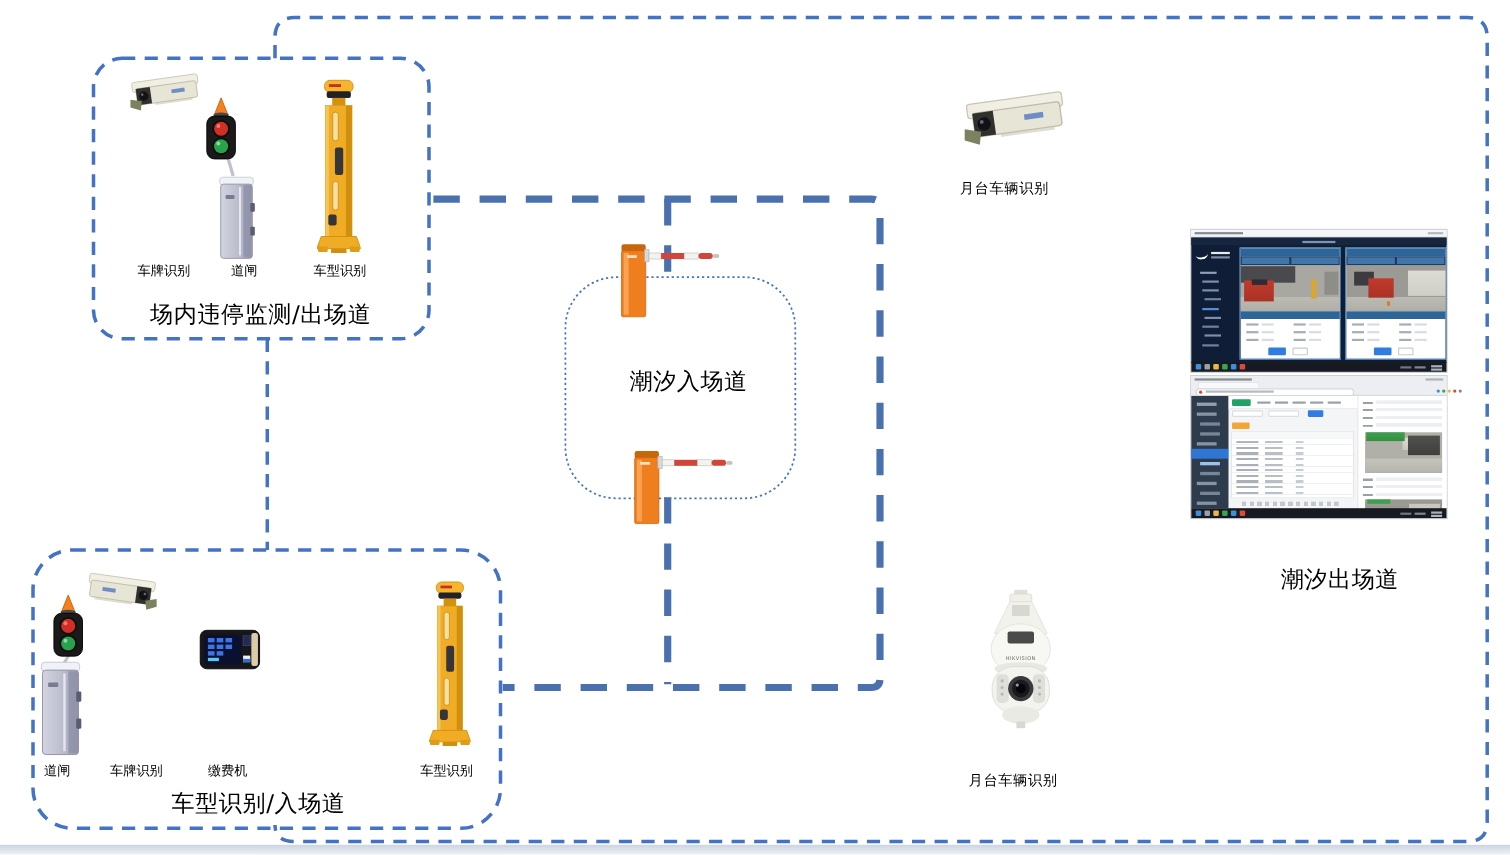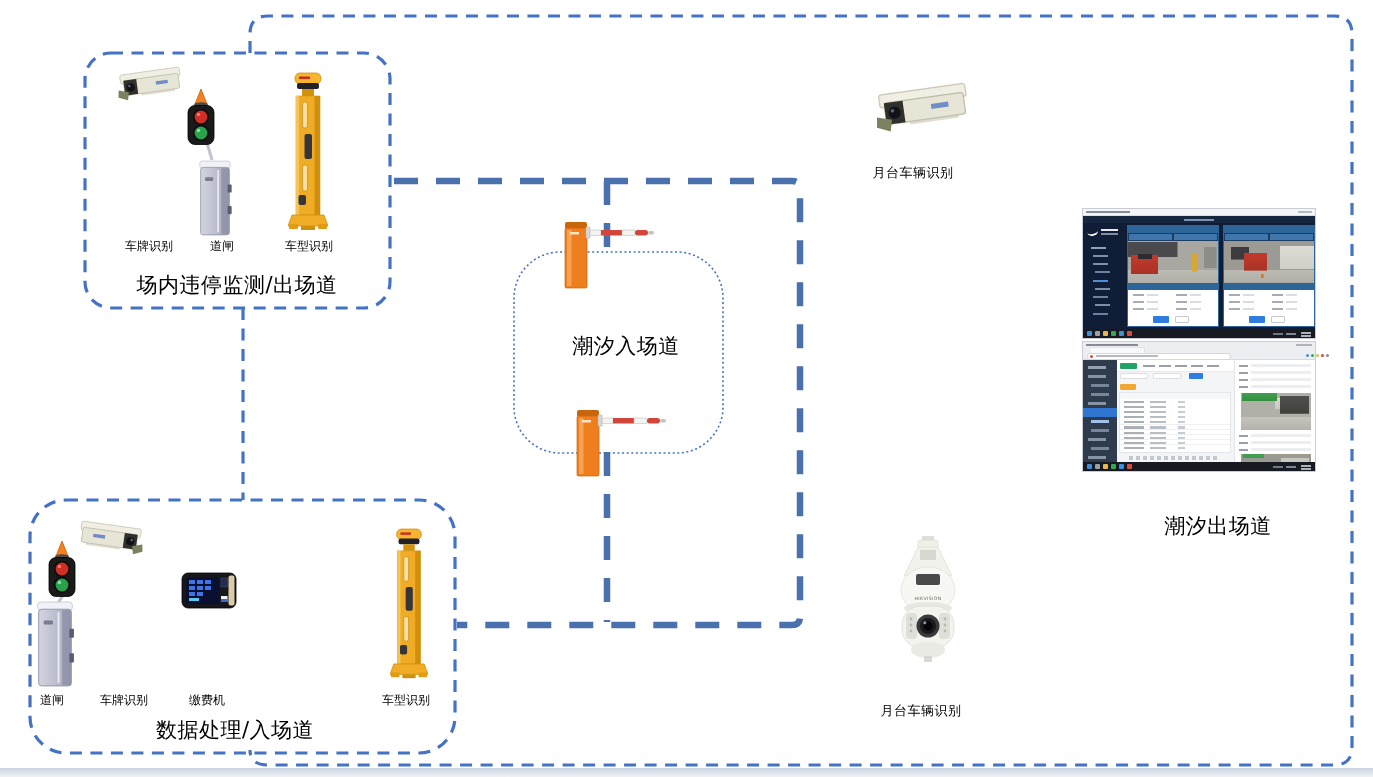--- a/index.html
+++ b/index.html
@@ -411,21 +411,21 @@
 
   <div class="lbl f18" style="left:149px;top:247px">车牌识别</div>
   <div class="lbl f18" style="left:222px;top:247px">道闸</div>
   <div class="lbl f18" style="left:309px;top:247px">车型识别</div>
   <div class="lbl f21" style="left:237px;top:286px">场内违停监测/出场道</div>
 
   <div class="lbl f18" style="left:52px;top:701px">道闸</div>
   <div class="lbl f18" style="left:124px;top:701px">车牌识别</div>
   <div class="lbl f18" style="left:207px;top:701px">缴费机</div>
   <div class="lbl f18" style="left:406px;top:701px">车型识别</div>
-  <div class="lbl f21" style="left:235px;top:731px">数据处理/入场道</div>
+  <div class="lbl f21" style="left:235px;top:731px">车型识别/入场道</div>
 
   <div class="lbl f21" style="left:626px;top:347px">潮汐入场道</div>
   <div class="lbl f20" style="left:913px;top:173px">月台车辆识别</div>
   <div class="lbl f21" style="left:1218px;top:527px">潮汐出场道</div>
   <div class="lbl f20" style="left:921px;top:711px">月台车辆识别</div>
 
   <div class="bottom-strip"></div>
 </div>
 
 </body></html>

